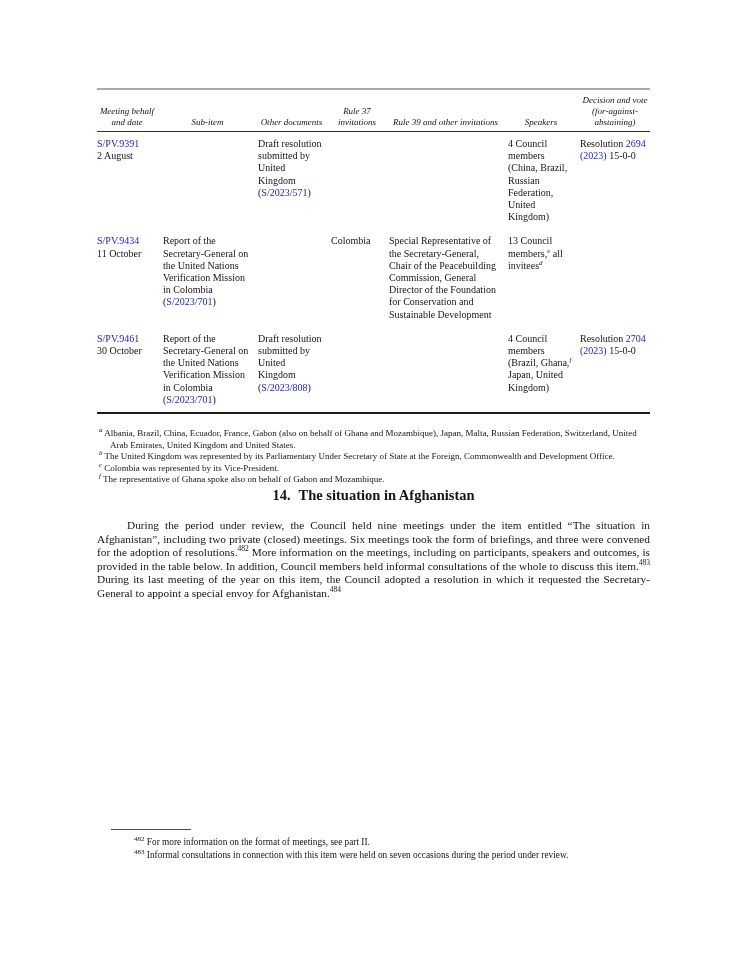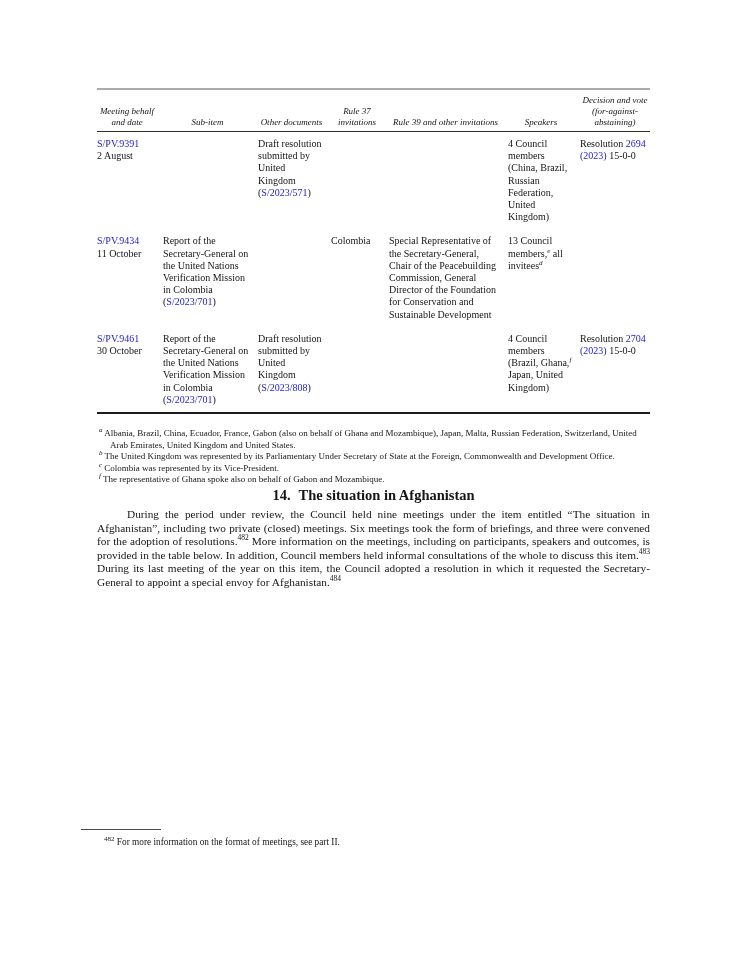--- a/index.html
+++ b/index.html
@@ -62,28 +62,28 @@
   }
   .item-heading {
     text-align: center;
     font-weight: bold;
     font-size: 14.5px;
     line-height: 18px;
   }
   .item-heading .num { margin-right: 8px; }
 
   .body-paragraph {
-    margin-top: 4px;
+    margin-top: 15px;
     font-size: 11.3px;
     line-height: 13.6px;
     text-align: justify;
     text-indent: 30px;
   }
 
-  .footnote-area { position: absolute; left: 81px; top: 829px; width: 553px; }
+  .footnote-area { position: absolute; left: 111px; top: 829px; width: 553px; }
   .footnote-rule { width: 80px; border-top: 1px solid #4a4a4a; margin-bottom: 6px; }
   .page-footnote {
     font-size: 9.3px;
     line-height: 12.6px;
     padding-left: 39px;
     text-indent: -16px;
   }
   .page-footnote .mark { font-size: 7px; vertical-align: super; line-height: 0; }
 </style>
 </head>
@@ -188,14 +188,15 @@
     </div>
 
     <div class="body-paragraph">
       <span>During the period under review, the Council held nine meetings under the item entitled “The situation in Afghanistan”, including two private (closed) meetings. Six meetings took the form of briefings, and three were convened for the adoption of resolutions.</span><sup class="ref">482</sup><span> More information on the meetings, including on participants, speakers and outcomes, is provided in the table below. In addition, Council members held informal consultations of the whole to discuss this item.</span><sup class="ref">483</sup><span> During its last meeting of the year on this item, the Council adopted a resolution in which it requested the Secretary-General to appoint a special envoy for Afghanistan.</span><sup class="ref">484</sup>
     </div>
   </div>
 
   <div class="footnote-area">
     <div class="footnote-rule"></div>
     <div class="page-footnote"><span class="mark">482</span> <span>For more information on the format of meetings, see part II.</span></div>
+    <div class="page-footnote"><span class="mark">483</span> <span>Informal consultations in connection with this item were held on seven occasions during the period under review.</span></div>
   </div>
 </div>
 
 </body></html>

